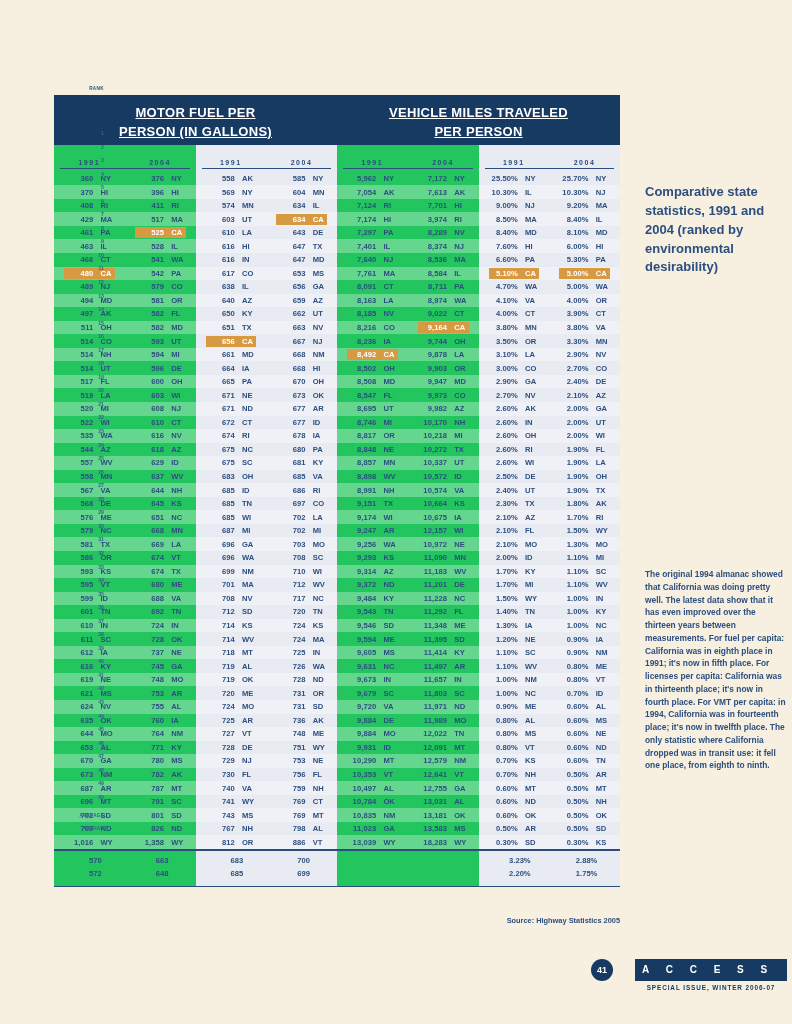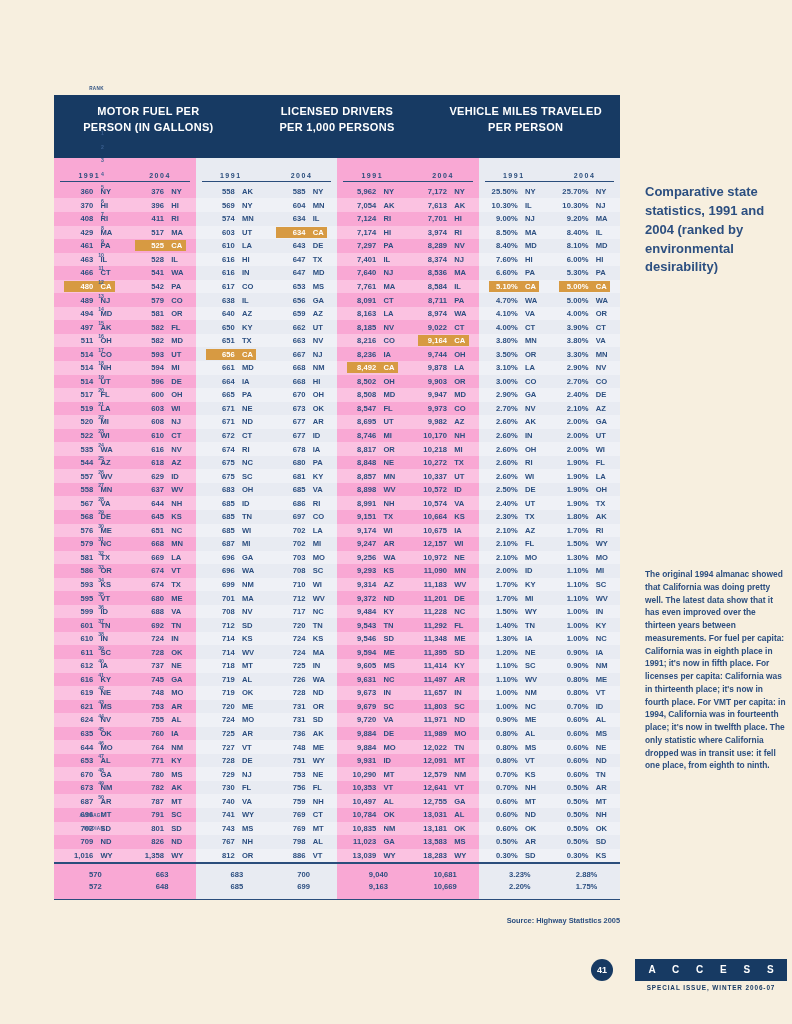--- a/index.html
+++ b/index.html
@@ -15,35 +15,36 @@
 
   
   .table-block{
     position:absolute;left:54px;top:95px;width:566px;
   }
   .hdr-row{display:flex;background:#173a63;}
   .hdr-cell{
     flex:1 1 0;
     color:#ffffff;
     text-align:center;
-    font-size:11px;
+    font-size:13px;
     font-weight:bold;
     letter-spacing:.3px;
     line-height:1.45;
-    padding:9px 2px 22px 2px;
+    padding:9px 2px 3px 2px;
     text-transform:uppercase;
+    text-decoration:underline;
   }
   .hdr-cell span{display:block;white-space:nowrap;}
 
   .body-row{display:flex;}
   .grp{
     flex:1 1 0;
     position:relative;
   }
-  .grp.shade{background:#f9a8d4;}
+  .grp.shade{background:#22c55e;}
   .grp.light{background:#e8ebf2;}
 
   .yr-row{display:flex;padding-top:14px;}
   .yr{
     flex:1 1 0;
     text-align:center;
     font-size:7px;
     font-weight:bold;
     color:#2a4d7c;
     letter-spacing:1.6px;
@@ -135,45 +136,41 @@
   
   .pagecircle{
     position:absolute;left:591px;top:959px;width:22px;height:22px;
     border-radius:50%;background:#173a63;color:#fff;
     font-size:9px;font-weight:bold;text-align:center;line-height:22px;
   }
   .accessbar{
     position:absolute;left:635px;top:959px;width:152px;height:22px;
     background:#173a63;color:#fff;
     font-size:10px;font-weight:bold;letter-spacing:7px;
-    text-align:center;line-height:22px;box-sizing:border-box;padding-left:7px;
+    line-height:22px;box-sizing:border-box;padding-left:7px;
   }
   .issue{
     position:absolute;left:635px;top:984px;width:152px;
     text-align:center;font-size:6.4px;font-weight:bold;
     letter-spacing:.9px;color:#173a63;
   }
 </style>
 </head>
 <body>
 
 <div class="page">
 
   <div class="table-block">
 
     <div class="hdr-row">
       <div class="hdr-cell">
         <span>MOTOR FUEL PER</span>
         <span>PERSON (IN GALLONS)</span>
       </div>
       <div class="hdr-cell">
-        <span>LICENSED DRIVERS</span>
-        <span>PER 1,000 PERSONS</span>
-      </div>
-      <div class="hdr-cell">
         <span>VEHICLE MILES TRAVELED</span>
         <span>PER PERSON</span>
       </div>
     </div>
 
     <div class="body-row" id="body-row">
         <div class="grp shade">
           <div class="yr-row">
             <div class="yr">1991</div>
             <div class="yr">2004</div>
@@ -2315,30 +2312,20 @@
               </div>
               <div class="cellpair">
                 <div class="inner">
                   <div class="num">18,283</div>
                   <div class="st">WY</div>
                 </div>
               </div>
             </div>
           </div>
           <div class="sum-sep"></div>
-          <div class="sum-rows">
-            <div class="srow">
-              <div class="scell">9,040</div>
-              <div class="scell">10,681</div>
-            </div>
-            <div class="srow">
-              <div class="scell">9,163</div>
-              <div class="scell">10,669</div>
-            </div>
-          </div>
         </div>
         <div class="grp light">
           <div class="yr-row">
             <div class="yr">1991</div>
             <div class="yr">2004</div>
           </div>
           <div class="yr-rule"></div>
           <div class="rows">
             <div class="drow">
               <div class="cellpair">

